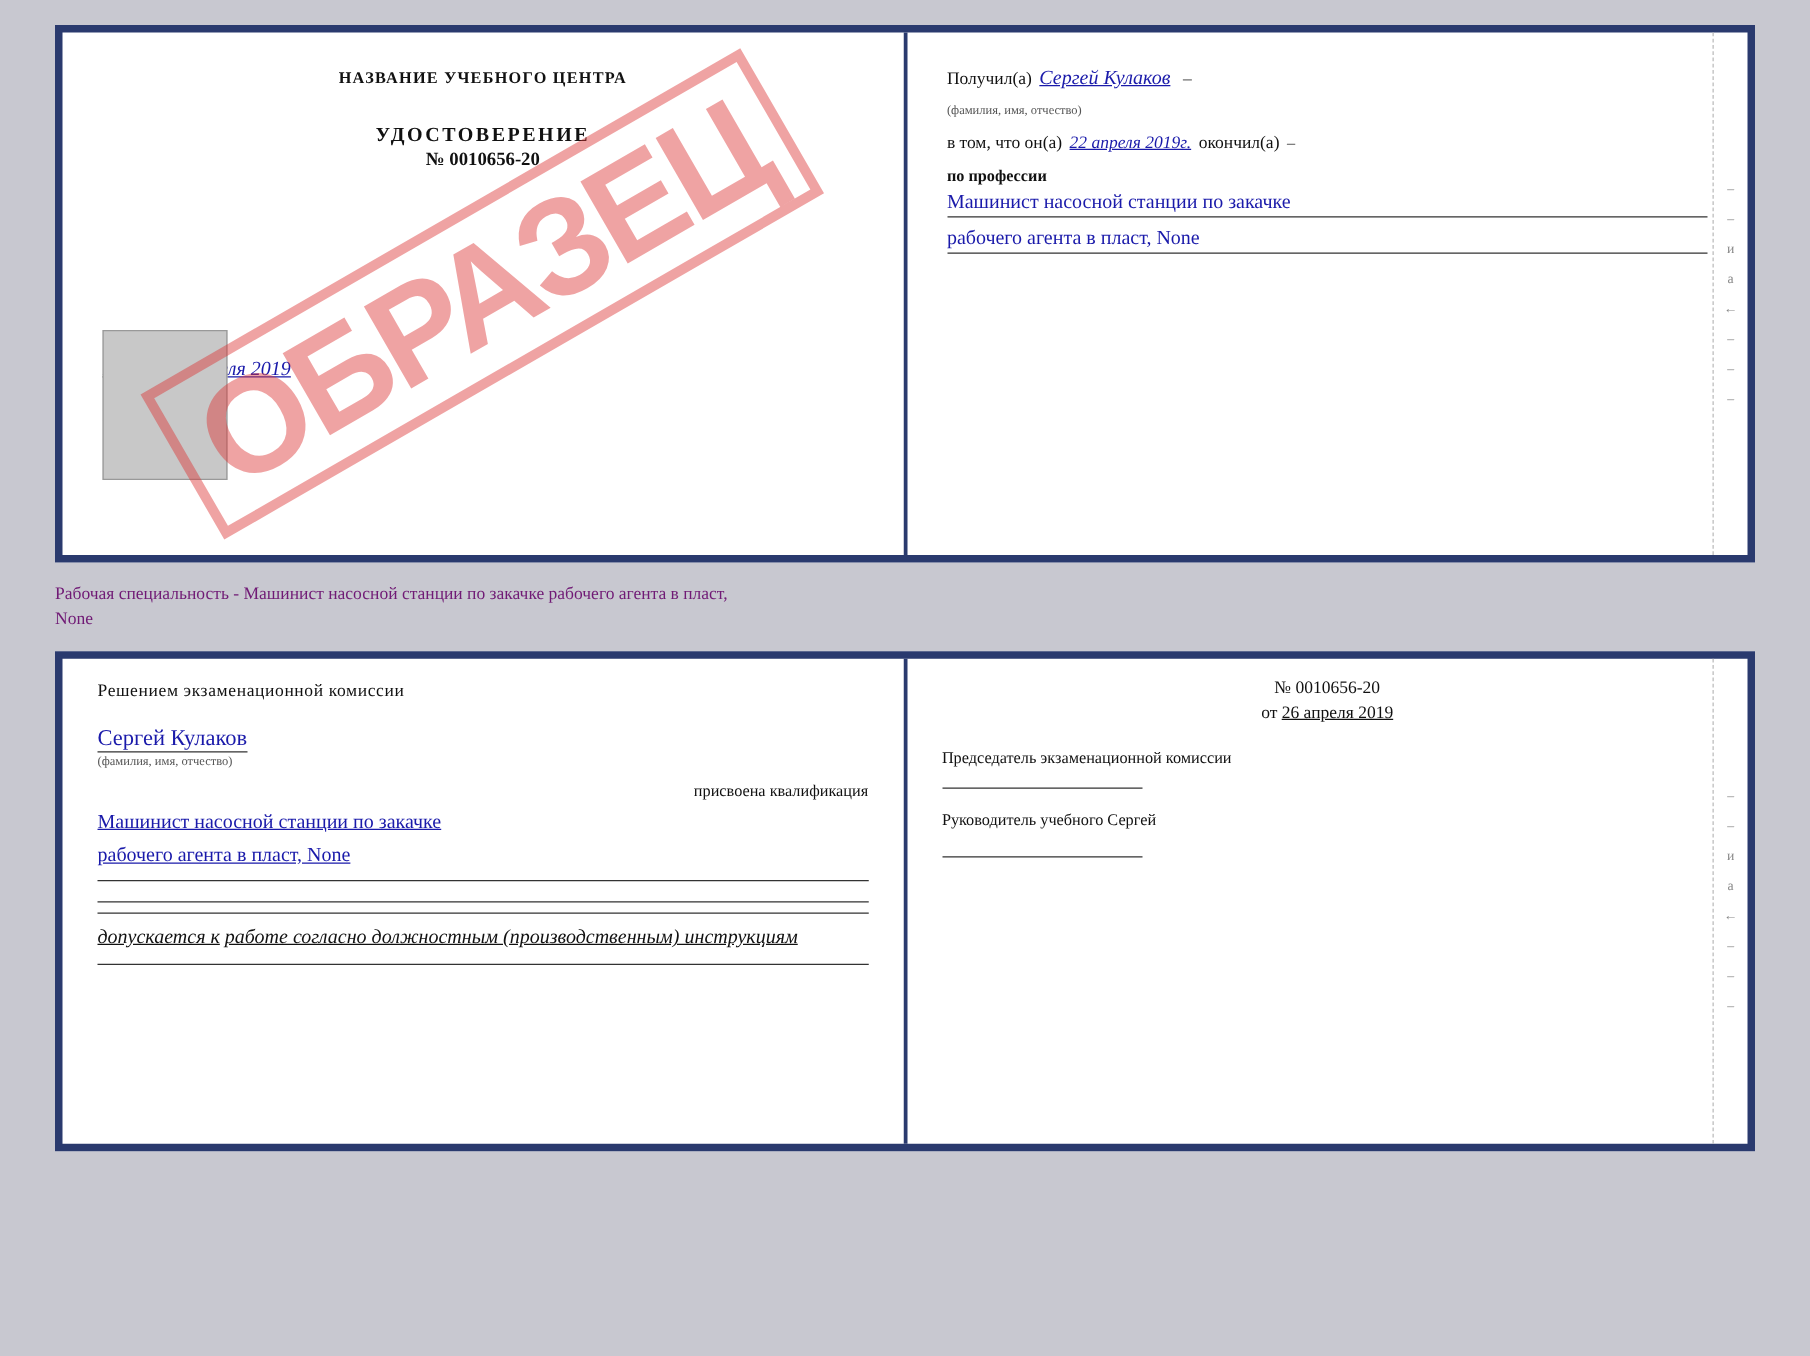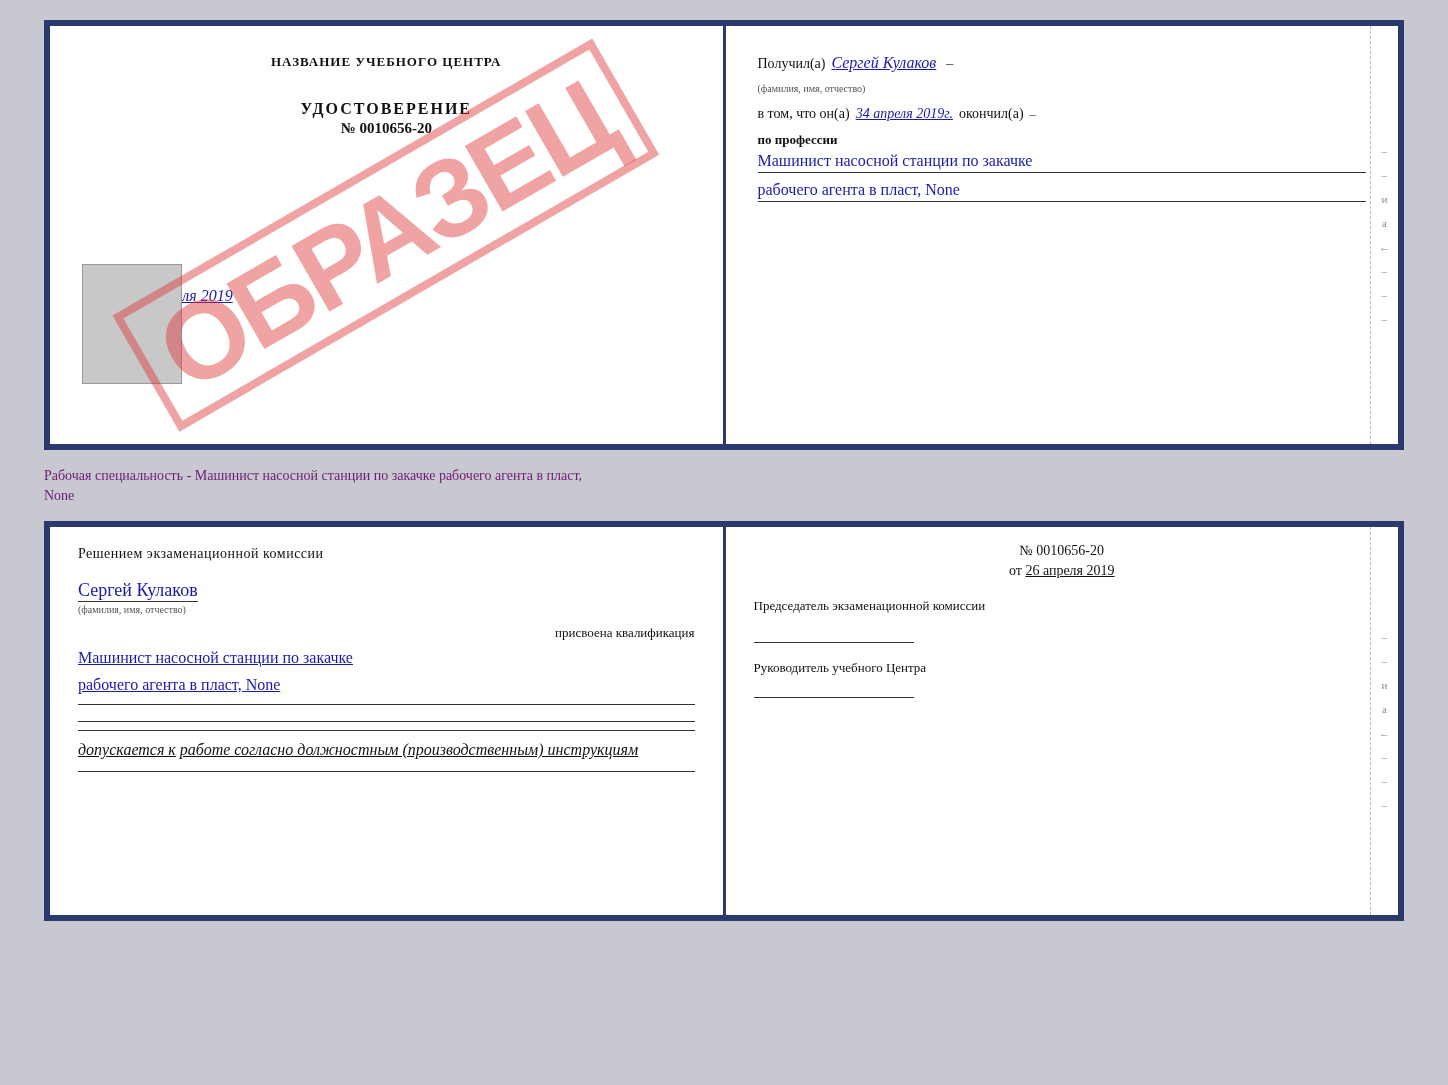--- a/index.html
+++ b/index.html
@@ -290,21 +290,21 @@
       text-decoration: underline;
     }
 
     .signature-block {
       margin-bottom: 16px;
     }
 
     .signature-label {
       font-size: 13px;
       color: #111;
-      margin-bottom: 12px;
+      margin-bottom: 0;
       line-height: 1.4;
     }
 
     .signature-line {
       border-bottom: 1px solid #333;
       width: 160px;
       height: 16px;
     }
 
     .rukovoditel-label {
@@ -344,21 +344,21 @@
       <span class="field-label">Получил(а)</span>
       <span class="handwritten">Сергей Кулаков</span>
       <span style="margin-left:4px; color:#333; font-size:14px;">–</span>
       <div style="width:100%; margin-top:2px;">
         <span class="small-hint">(фамилия, имя, отчество)</span>
       </div>
     </div>
 
     <div class="field-row" style="margin-top:10px;">
       <span class="field-label">в том, что он(а)</span>
-      <span class="handwritten" style="font-size:14px;">34 апреля 2019г.</span>
+      <span class="handwritten" style="font-size:14px;">22 апреля 2019г.</span>
       <span class="field-label">окончил(а)</span>
       <span style="font-size:13px; color:#333;">–</span>
     </div>
 
 
     <div class="profession-label">по профессии</div>
     <span class="profession-value">Машинист насосной станции по закачке</span>
     <span class="profession-value">рабочего агента в пласт, None</span>
 
     <div class="side-marks">
@@ -416,21 +416,21 @@
         <span>от</span>
         <span class="подчеркнутое">26 апреля 2019</span>
       </div>
 
       <div class="signature-block">
         <div class="signature-label">Председатель экзаменационной комиссии</div>
         <div class="signature-line"></div>
       </div>
 
       <div class="signature-block" style="margin-top: 16px;">
-        <div class="rukovoditel-label">Руководитель учебного Центра</div>
+        <div class="rukovoditel-label">Руководитель учебного Сергей</div>
         <div class="signature-line"></div>
       </div>
     </div>
 
     <div class="side-marks">
       <span>–</span>
       <span>–</span>
       <span>и</span>
       <span>а</span>
       <span>←</span>

